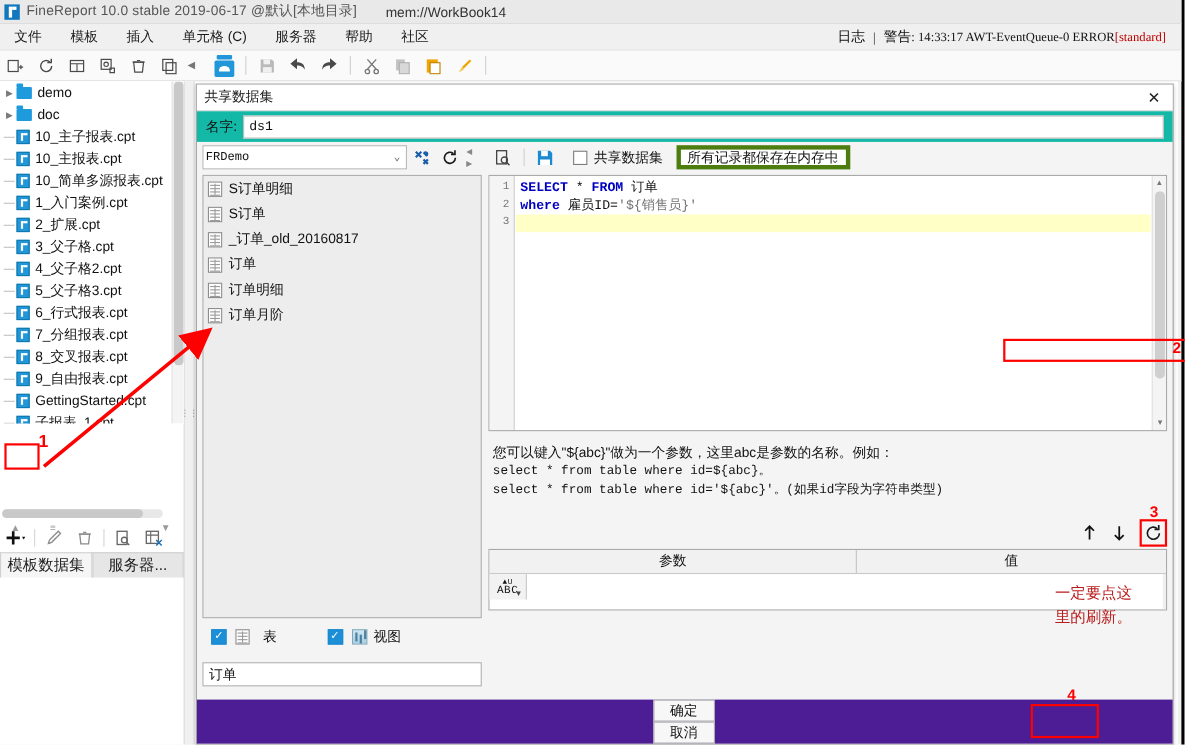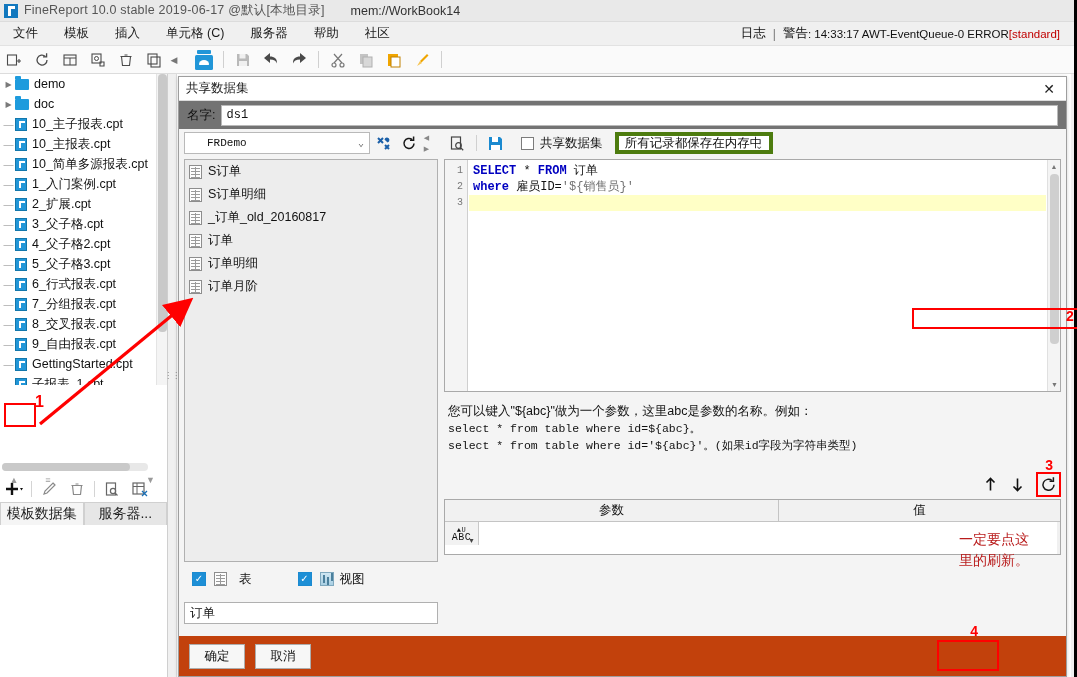--- a/index.html
+++ b/index.html
@@ -51,21 +51,21 @@
     padding: 2px 13px; font-size: 12.5px; color: #1a1a1a; cursor: default;
     white-space: nowrap;
   }
   .log-area {
     margin-left: auto; display: flex; align-items: center;
     padding-right: 14px; white-space: nowrap;
   }
   .log-label { font-size: 12.5px; color: #111; }
   .log-sep { margin: 0 7px; color: #777; }
   .log-msg {
-    font-family: Liberation Sans, sans-serif;
+    font-family: Liberation Serif, serif;
     font-size: 11.5px; color: #111;
   }
   .log-err { color: #c00000; }
 
   
   .toolbar {
     position: absolute; left: 0; top: 46px; width: 1074px; height: 28px;
     background: #fafafa;
     border-bottom: 1px solid #dcdcdc;
     display: flex; align-items: center;
@@ -184,21 +184,21 @@
     border-bottom: 1px solid #dcdcdc; position: relative;
   }
   .dlg-close {
     position: absolute; right: 8px; top: 3px; width: 18px; height: 18px;
     display: flex; align-items: center; justify-content: center;
     font-size: 14px; color: #222; cursor: default;
   }
 
   .dlg-name-row {
     height: 28px; display: flex; align-items: center; padding: 0 8px;
-    background: #737373;
+    background: #14b8a6;
   }
   .dlg-name-label { font-size: 12.5px; color: #111; margin-right: 6px; }
   .dlg-name-input {
     flex: 1; height: 21px; background: #fff; border: 1px solid #b9b9b9;
     padding: 0 4px; display: flex; align-items: center;
     font-family: "Liberation Mono", "DejaVu Sans Mono", monospace; font-size: 12px;
     color: #111;
   }
 
   .dlg-body {
@@ -208,21 +208,21 @@
   
   .dlg-left {
     position: absolute; left: 0; top: 0; width: 254px; bottom: 0;
   }
   .ds-toolbar {
     height: 24px; display: flex; align-items: center;
     background: #f4f4f4;
   }
   .ds-select {
     width: 186px; height: 22px; background: #fff; border: 1px solid #b9b9b9;
-    display: flex; align-items: center; padding-left: 22px;
+    display: flex; align-items: center; padding-left: 2px;
     font-family: "Liberation Mono","DejaVu Sans Mono",monospace; font-size: 11px; color:#111;
     position: relative;
   }
   .ds-select .caret {
     position: absolute; right: 5px; top: 4px; color: #5a5a5a; font-size: 10px;
   }
   .ds-ibtn {
     width: 26px; height: 23px; display:flex; align-items:center; justify-content:center;
     cursor: default;
   }
@@ -416,21 +416,21 @@
 
   .ann-refresh-note {
     position: absolute; right: 2px; top: 398px; width: 100px;
     color: #b91c1c; font-size: 14px; line-height: 21px; text-align: left;
   }
 
   
   .dlg-footer {
     position: absolute; left: 0; right: 0; bottom: 0; height: 40px;
     display: flex; align-items: center; justify-content: flex-start;
-    padding-right: 12px; background: #c2410c;
+    padding-right: 12px; background: #4c1d95; flex-direction: column;
   }
   .btn {
     min-width: 56px; height: 25px; background: #f7f7f7; border: 1px solid #adadad;
     display: flex; align-items: center; justify-content: center;
     font-size: 12.5px; color: #111; margin-left: 10px; cursor: default;
   }
   .box-ok {
     position: absolute; right: 67px; bottom: 5px; width: 62px; height: 31px;
     border: 2px solid #ff0000; pointer-events: none;
   }
@@ -751,25 +751,25 @@
           </div>
           <div class="ds-scroll-right">
               <span>◀</span>
               <span>▶</span>
             </div>
         </div>
 
         <div class="table-list">
           <div class="tl-item">
               <span class="ico-table"></span>
-              <span>S订单</span>
+              <span>S订单明细</span>
             </div>
           <div class="tl-item">
               <span class="ico-table"></span>
-              <span>S订单明细</span>
+              <span>S订单</span>
             </div>
           <div class="tl-item">
               <span class="ico-table"></span>
               <span>_订单_old_20160817</span>
             </div>
           <div class="tl-item">
               <span class="ico-table"></span>
               <span>订单</span>
             </div>
           <div class="tl-item">

